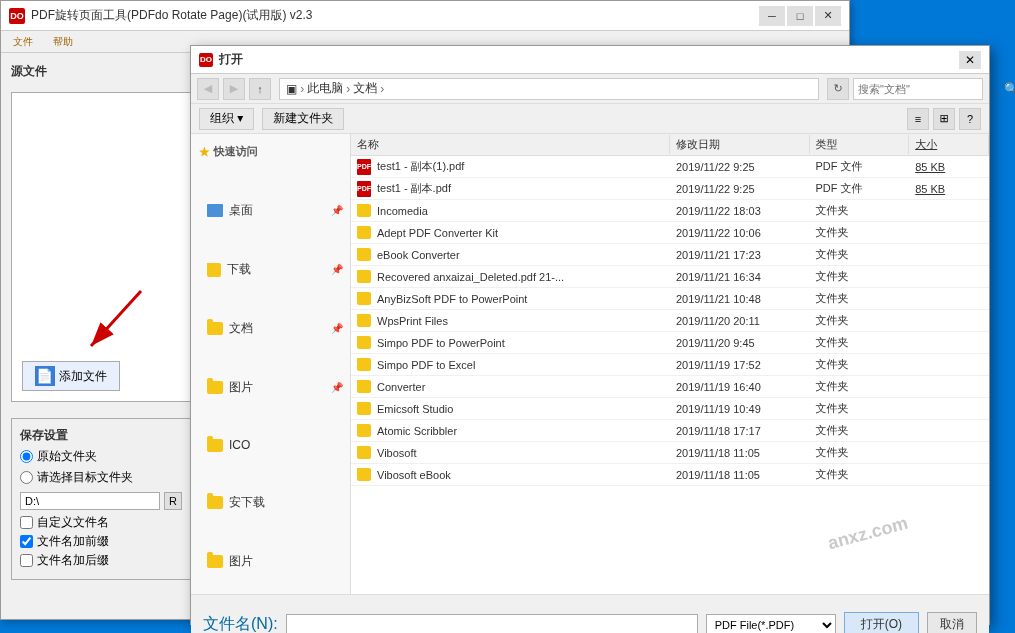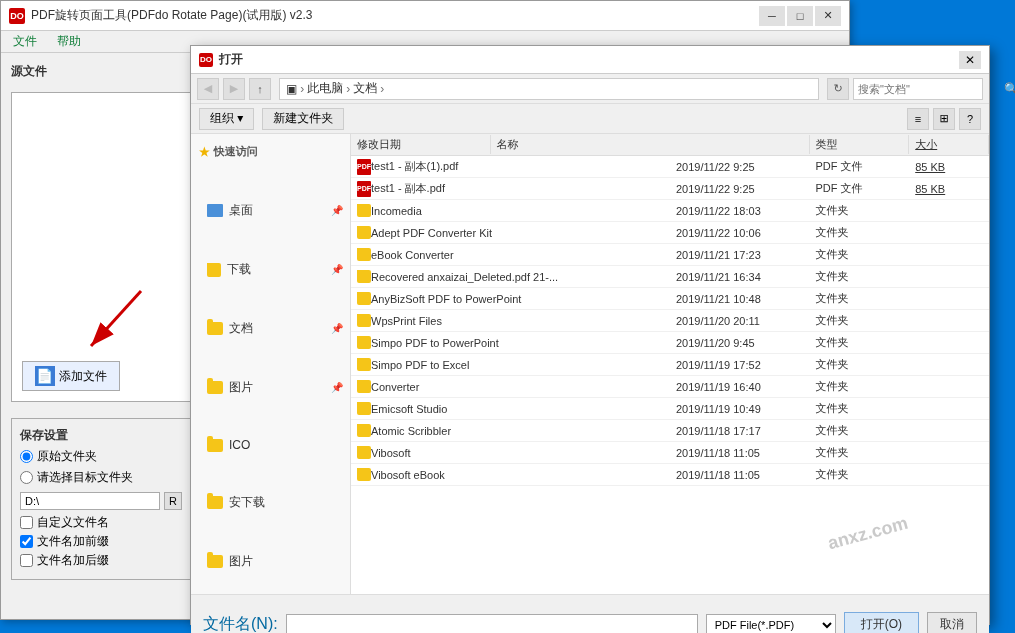--- a/index.html
+++ b/index.html
@@ -82,22 +82,22 @@
       display: flex;
       gap: 12px;
       border-bottom: 1px solid #ccc;
       height: 22px;
       align-items: center;
     }
 
     .menu-item {
       cursor: pointer;
       padding: 1px 4px;
-      font-size: 12px;
-      color: #15803d;
+      font-size: 10px;
+      color: #a16207;
     }
 
     .app-content {
       padding: 10px;
       display: flex;
       flex-direction: column;
       gap: 8px;
     }
 
     .section-label {
@@ -526,20 +526,21 @@
       color: #333;
       overflow: hidden;
       white-space: nowrap;
       text-overflow: ellipsis;
     }
 
     .file-name-cell {
       width: 320px;
       display: flex;
       align-items: center;
+      gap: 6px;
     }
 
     .pdf-icon {
       width: 14px;
       height: 16px;
       background: #c00;
       border-radius: 1px;
       display: flex;
       align-items: center;
       justify-content: center;
@@ -818,25 +819,25 @@
 
       <div class="sidebar-item">
         <div class="network-icon sidebar-item-icon"></div>
         <span>网络</span>
       </div>
     </div>
 
     <div class="dialog-filelist">
 
       <div class="filelist-header">
+        <div class="filelist-col col-name">
+          <span>名称</span>
+        </div>
         <div class="filelist-col col-date">
           <span>修改日期</span>
-        </div>
-        <div class="filelist-col col-name">
-          <span>名称</span>
         </div>
         <div class="filelist-col col-type">
           <span>类型</span>
         </div>
         <div class="filelist-col col-size">
           <span>大小</span>
         </div>
       </div>
 
       <div class="filelist-body" id="filelist-body">

